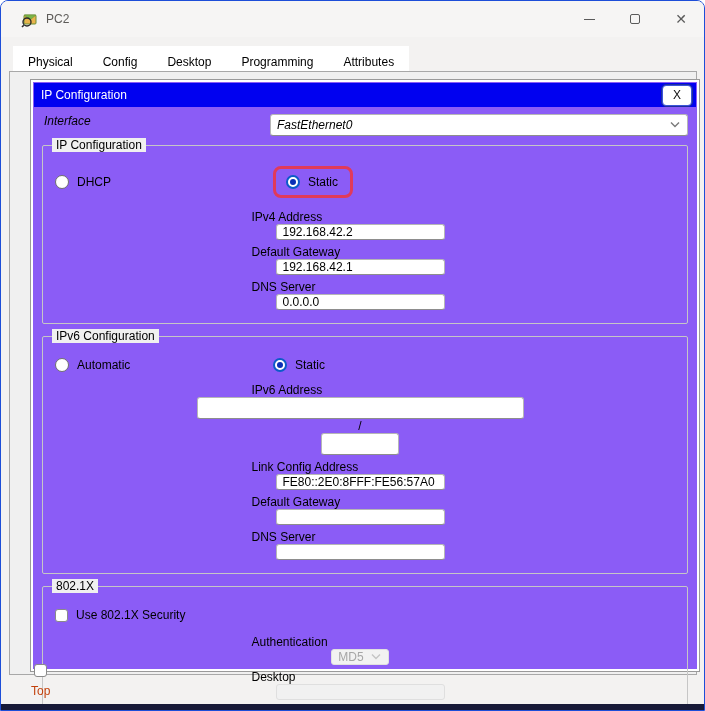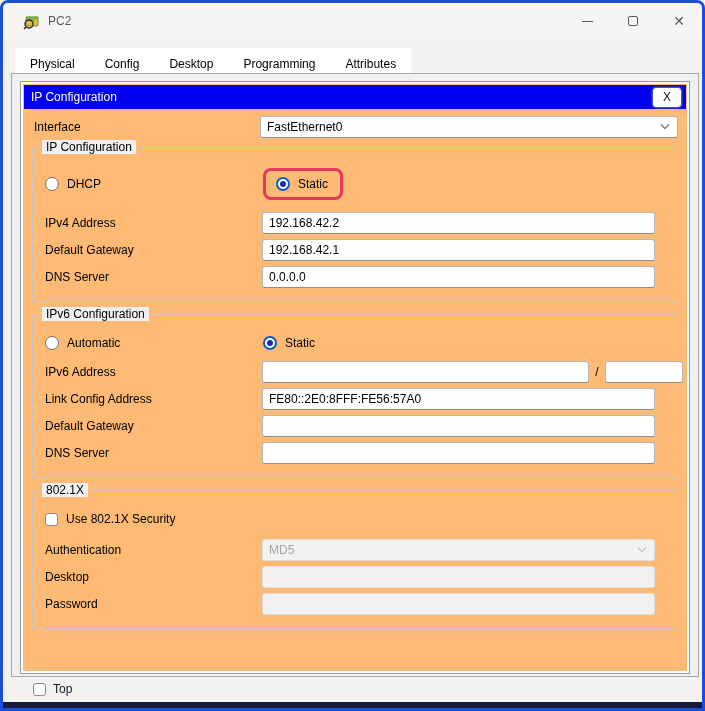--- a/index.html
+++ b/index.html
@@ -1,19 +1,19 @@
 <!DOCTYPE html>
 <html><head>
 <meta charset="utf-8">
 <style>
   * { margin:0; padding:0; box-sizing:border-box; }
   html,body { width:705px; height:711px; background:#ffffff; font-family:"Liberation Sans", sans-serif; }
   .window {
     position:relative; width:705px; height:711px;
-    background:#f3f2f1; border:3px solid #1d4ed8;
+    background:#f3f2f1; border:1px solid #1d4ed8;
     border-radius:8px 8px 0 0; overflow:hidden;
   }
   
   .titlebar { height:36px; display:flex; align-items:center; padding-left:20px; background:#f6f5f4; }
   .titlebar .app-icon { width:17px; height:17px; margin-right:8px; }
   .titlebar .title { font-size:12px; color:#5d5b58; }
   .win-controls { margin-left:auto; display:flex; height:100%; }
   .win-btn { width:46px; height:100%; display:flex; align-items:center; justify-content:center; color:#5a5a5a; cursor:default; }
   .glyph-min { width:11px; height:1px; background:#5a5a5a; display:block; }
   .glyph-max { width:10px; height:10px; border:1px solid #5a5a5a; border-radius:2px; display:block; }
@@ -22,36 +22,36 @@
   .tabbar { position:absolute; top:45px; left:12px; display:inline-flex; background:#ffffff; height:25px; }
   .tab { position:relative; padding:16px 15px; font-size:12px; color:#000; display:flex; align-items:center; }
   .tab.active .underline { position:absolute; left:0; right:0; bottom:0; height:4px; }
   
   .tabframe {
     position:absolute; top:70px; left:8px; width:688px; height:604px;
     border:1px solid #a8a8a8; background:#f0f0f0;
   }
   
   .dialog {
-    position:absolute; top:7px; left:8px; width:670px; bottom:2px;
-    background:#fdba74; border:1px solid #9a9a9a;
+    position:absolute; top:7px; left:20px; width:670px; bottom:2px;
+    background:#8b5cf6; border:1px solid #9a9a9a;
     box-shadow: inset 0 0 0 2px #ffffff;
     padding:3px;
   }
   .dlg-header {
     height:24px; display:flex; align-items:center;
     color:#ffffff; font-size:12px; padding:0 4px 0 7px;
   }
   .dlg-close {
     margin-left:auto; width:30px; height:21px; background:#ffffff;
     border:1px solid #3c55d8; border-radius:4px; outline:1px solid #1d2f9e;
     font-size:12px; color:#111; display:flex; align-items:center; justify-content:center;
   }
   
-  .iface-row { display:flex; align-items:center; margin:7px 8px 9px 10px; }
+  .iface-row { display:flex; margin:7px 8px 9px 10px;font-style:italic; }
   .iface-row .lbl { width:226px; font-size:12px; color:#000; }
   .lblcell { width:217px; font-size:12px; color:#000; flex:none; }
   .field {
     flex:1; height:22px; background:#ffffff;
     border:1px solid #b6b6b6; border-bottom-color:#8d8d8d; border-radius:3px;
     font-family:"Liberation Sans", sans-serif; font-size:12px; color:#000; padding:0 6px;
   }
   .field:disabled { background:#f1f1f1; border-color:#dfdfdf; color:#9d9d9d; }
   .select {
     flex:1; height:22px; background:#ffffff;
@@ -62,21 +62,21 @@
   .select.disabled { background:#f2f2f2; border-color:#e0e0e0; color:#a6a6a6; }
   
   .group {
     position:relative; border:1px solid #c6c6c6; border-radius:2px;
     margin:6px 8px 0 8px; padding:14px 6px 8px 2px;
   }
   .legend {
     position:absolute; top:-8px; left:9px; background:#f0f0f0;
     padding:0 4px; font-size:12px; color:#000;
   }
-  .frow { display:flex; align-items:center; margin:0 16px 5px 10px; }
+  .frow { display:flex; align-items:center; margin:0 16px 5px 10px;flex-direction:column; }
   .radiorow { display:flex; align-items:center; margin:2px 4px 8px 10px; min-height:40px; }
   .radiorow.compact { min-height:24px; margin-bottom:6px; }
   .radio-item { display:flex; align-items:center; gap:8px; font-size:12px; color:#000;text-align:center; }
   .radio-left { width:218px; flex:none; }
   .radio {
     width:14px; height:14px; border-radius:50%; background:#ffffff;
     border:1px solid #6f6f6f; display:flex; align-items:center; justify-content:center; flex:none;
   }
   .radio.selected { border-width:2px; }
   .radio .dot { width:6px; height:6px; border-radius:50%; display:none; }
@@ -85,21 +85,21 @@
   
   .addr-main { flex:none; width:327px; }
   .slash { width:16px; text-align:center; font-size:12px; color:#000; flex:none; }
   .addr-prefix { flex:none; width:78px; }
   
   .checkrow { display:flex; align-items:center; gap:8px; margin:2px 4px 8px 10px; min-height:24px; font-size:12px; color:#000; }
   .checkbox {
     width:13px; height:13px; border:1px solid #8a8a8a; border-radius:3px; background:#ffffff; flex:none;
   }
   
-  .footer-top { position:absolute; left:30px; bottom:12px; display:flex; align-items:center; gap:7px; font-size:12px; color:#0f172a; }
+  .footer-top { position:absolute; left:30px; bottom:12px; display:flex; align-items:center; gap:7px; font-size:12px; color:#c2410c;flex-direction:column; }
   .bottom-bar { position:absolute; left:0; right:0; bottom:0; height:6px; }
   .chev { flex:none; }
 </style>
 </head>
 <body>
 
 <div class="window">
 
   <div class="titlebar">
     <svg class="app-icon" viewBox="0 0 17 17">

